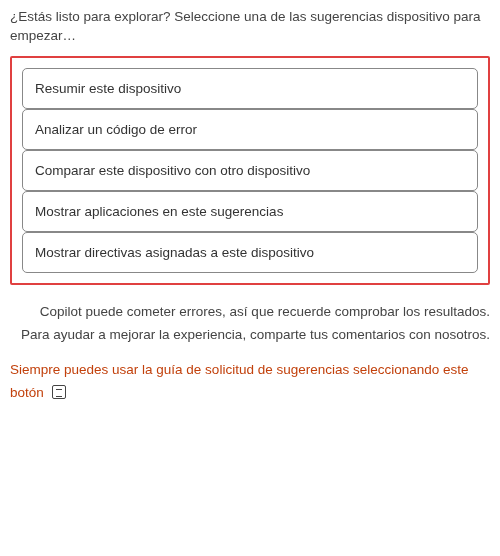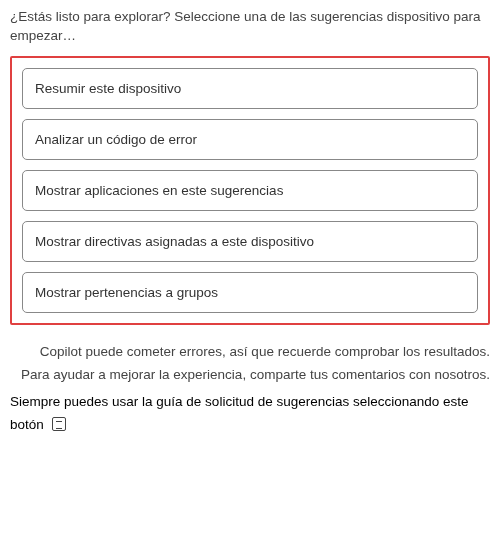--- a/index.html
+++ b/index.html
@@ -22,37 +22,36 @@
     }
     .suggestions-box {
       border: 2px solid #e04040;
       border-radius: 2px;
       padding: 10px 10px;
     }
     .suggestion {
       border: 1px solid #888;
       border-radius: 5px;
       padding: 12px 12px;
-      margin-bottom: 10px;
       cursor: pointer;
       color: #333;
       background: #fff;
     }
     .suggestion:last-child {
       margin-bottom: 0;
     }
     .disclaimer {
       margin-top: 16px;
       color: #444;
       line-height: 1.7;
       text-align: right;
     }
     .guide-text {
-      margin-top: 4px;
-      color: #000000;
+      margin-top: 12px;
+      color: #c2410c;
       line-height: 1.7;
     }
     .guide-icon {
       display: inline-block;
       width: 14px;
       height: 14px;
       border: 1.5px solid #444;
       border-radius: 2px;
       vertical-align: middle;
       margin-left: 4px;
@@ -76,27 +75,27 @@
 <p class="intro-text">¿Estás listo para explorar? Seleccione una de las sugerencias dispositivo para empezar…</p>
 
 <div class="suggestions-box">
   <div class="suggestion">
     <span>Resumir este dispositivo</span>
   </div>
   <div class="suggestion">
     <span>Analizar un código de error</span>
   </div>
   <div class="suggestion">
+    <span>Comparar este dispositivo con otro dispositivo</span>
+  </div>
+  <div class="suggestion">
     <span>Mostrar aplicaciones en este sugerencias</span>
   </div>
   <div class="suggestion">
     <span>Mostrar directivas asignadas a este dispositivo</span>
-  </div>
-  <div class="suggestion">
-    <span>Mostrar pertenencias a grupos</span>
   </div>
 </div>
 
 <p class="disclaimer">Copilot puede cometer errores, así que recuerde comprobar los resultados. Para ayudar a mejorar la experiencia, comparte tus comentarios con nosotros.</p>
 
 <p class="guide-text">
   <span>Siempre puedes usar la guía de solicitud de sugerencias seleccionando este botón</span>
   <span class="guide-icon"></span>
 </p>
 

